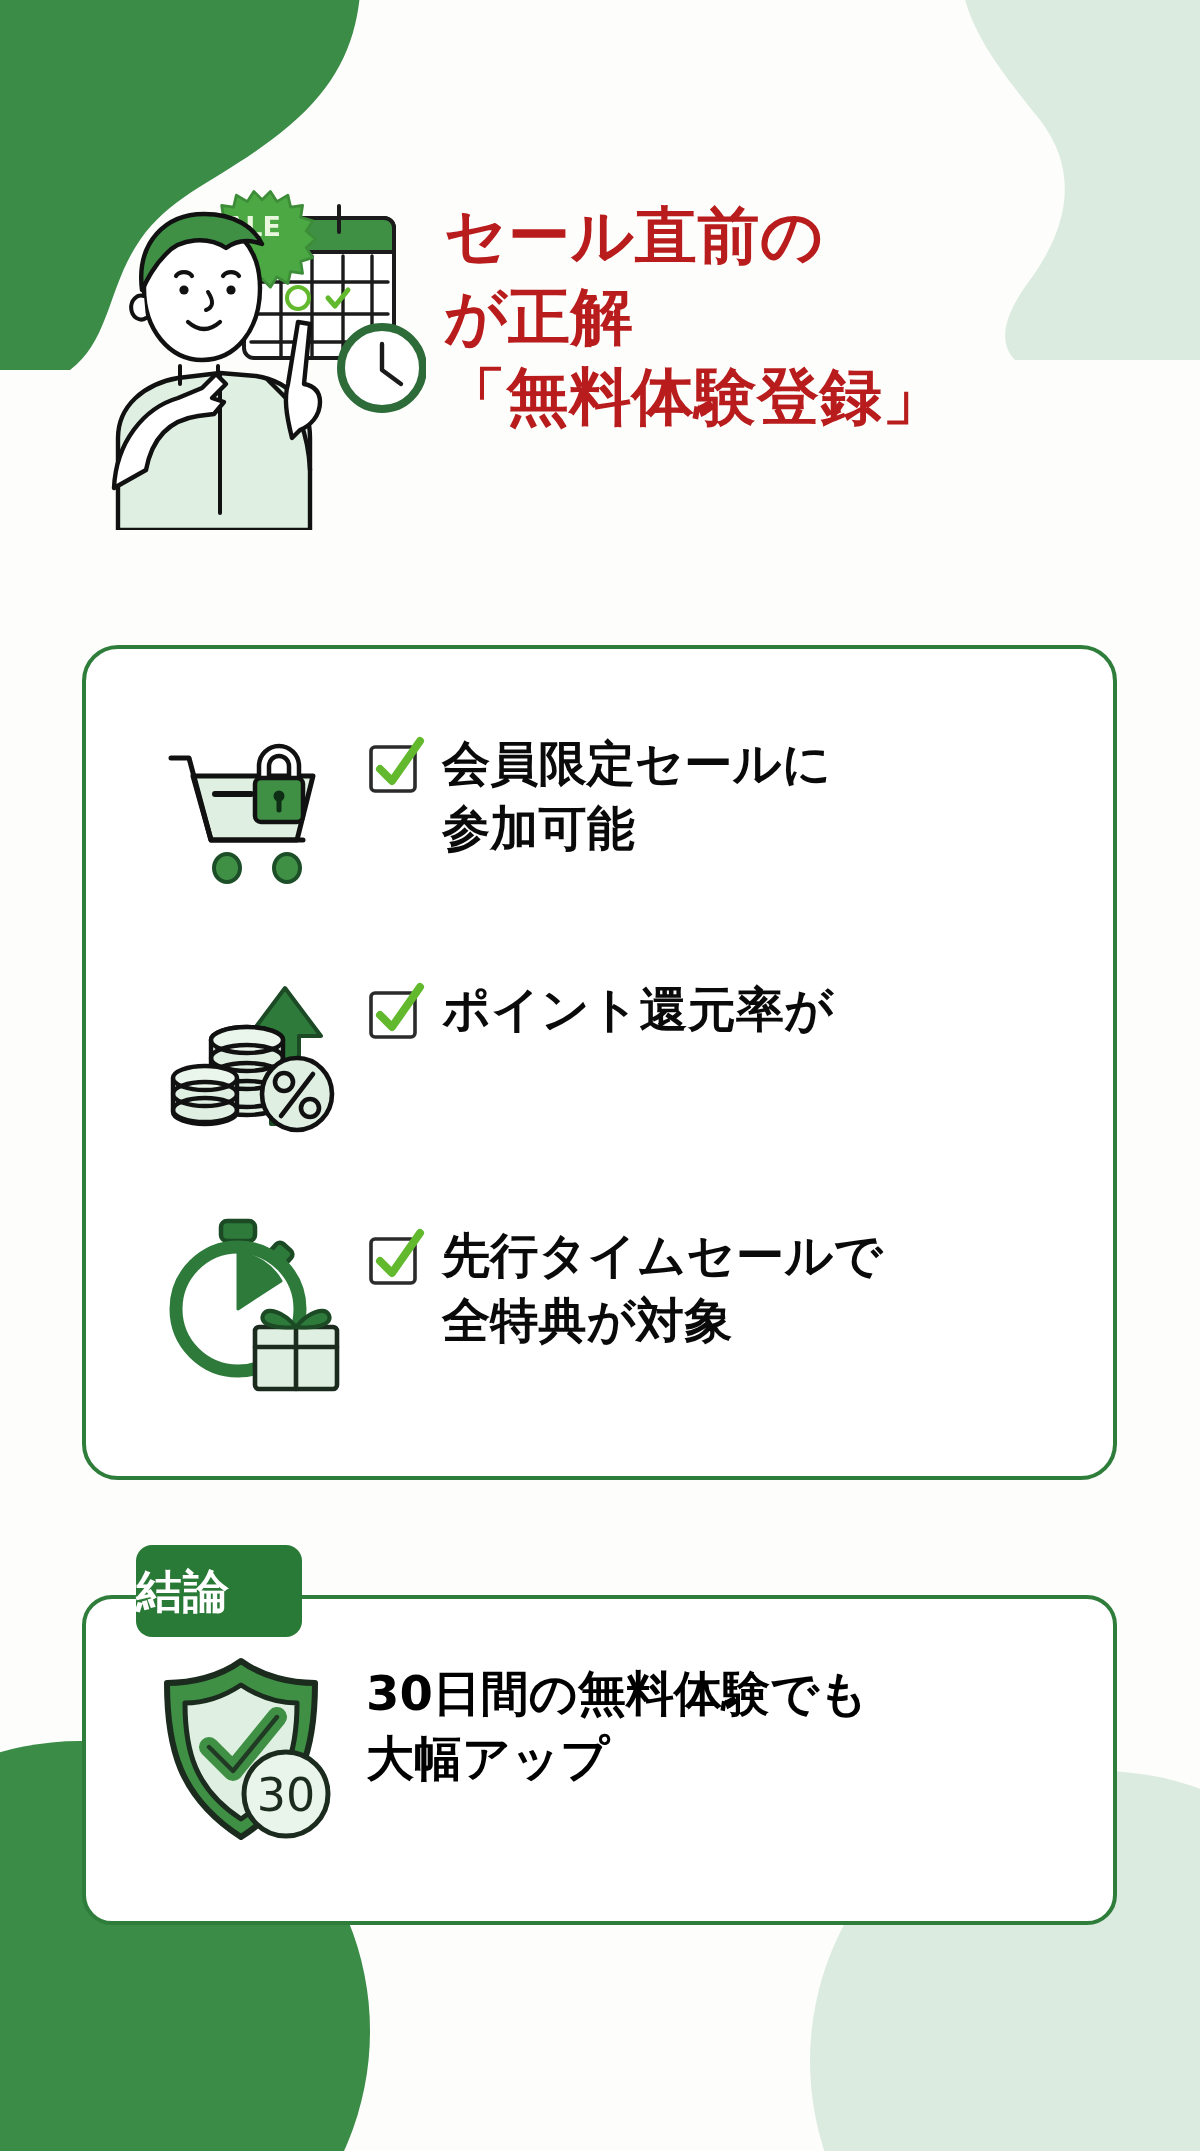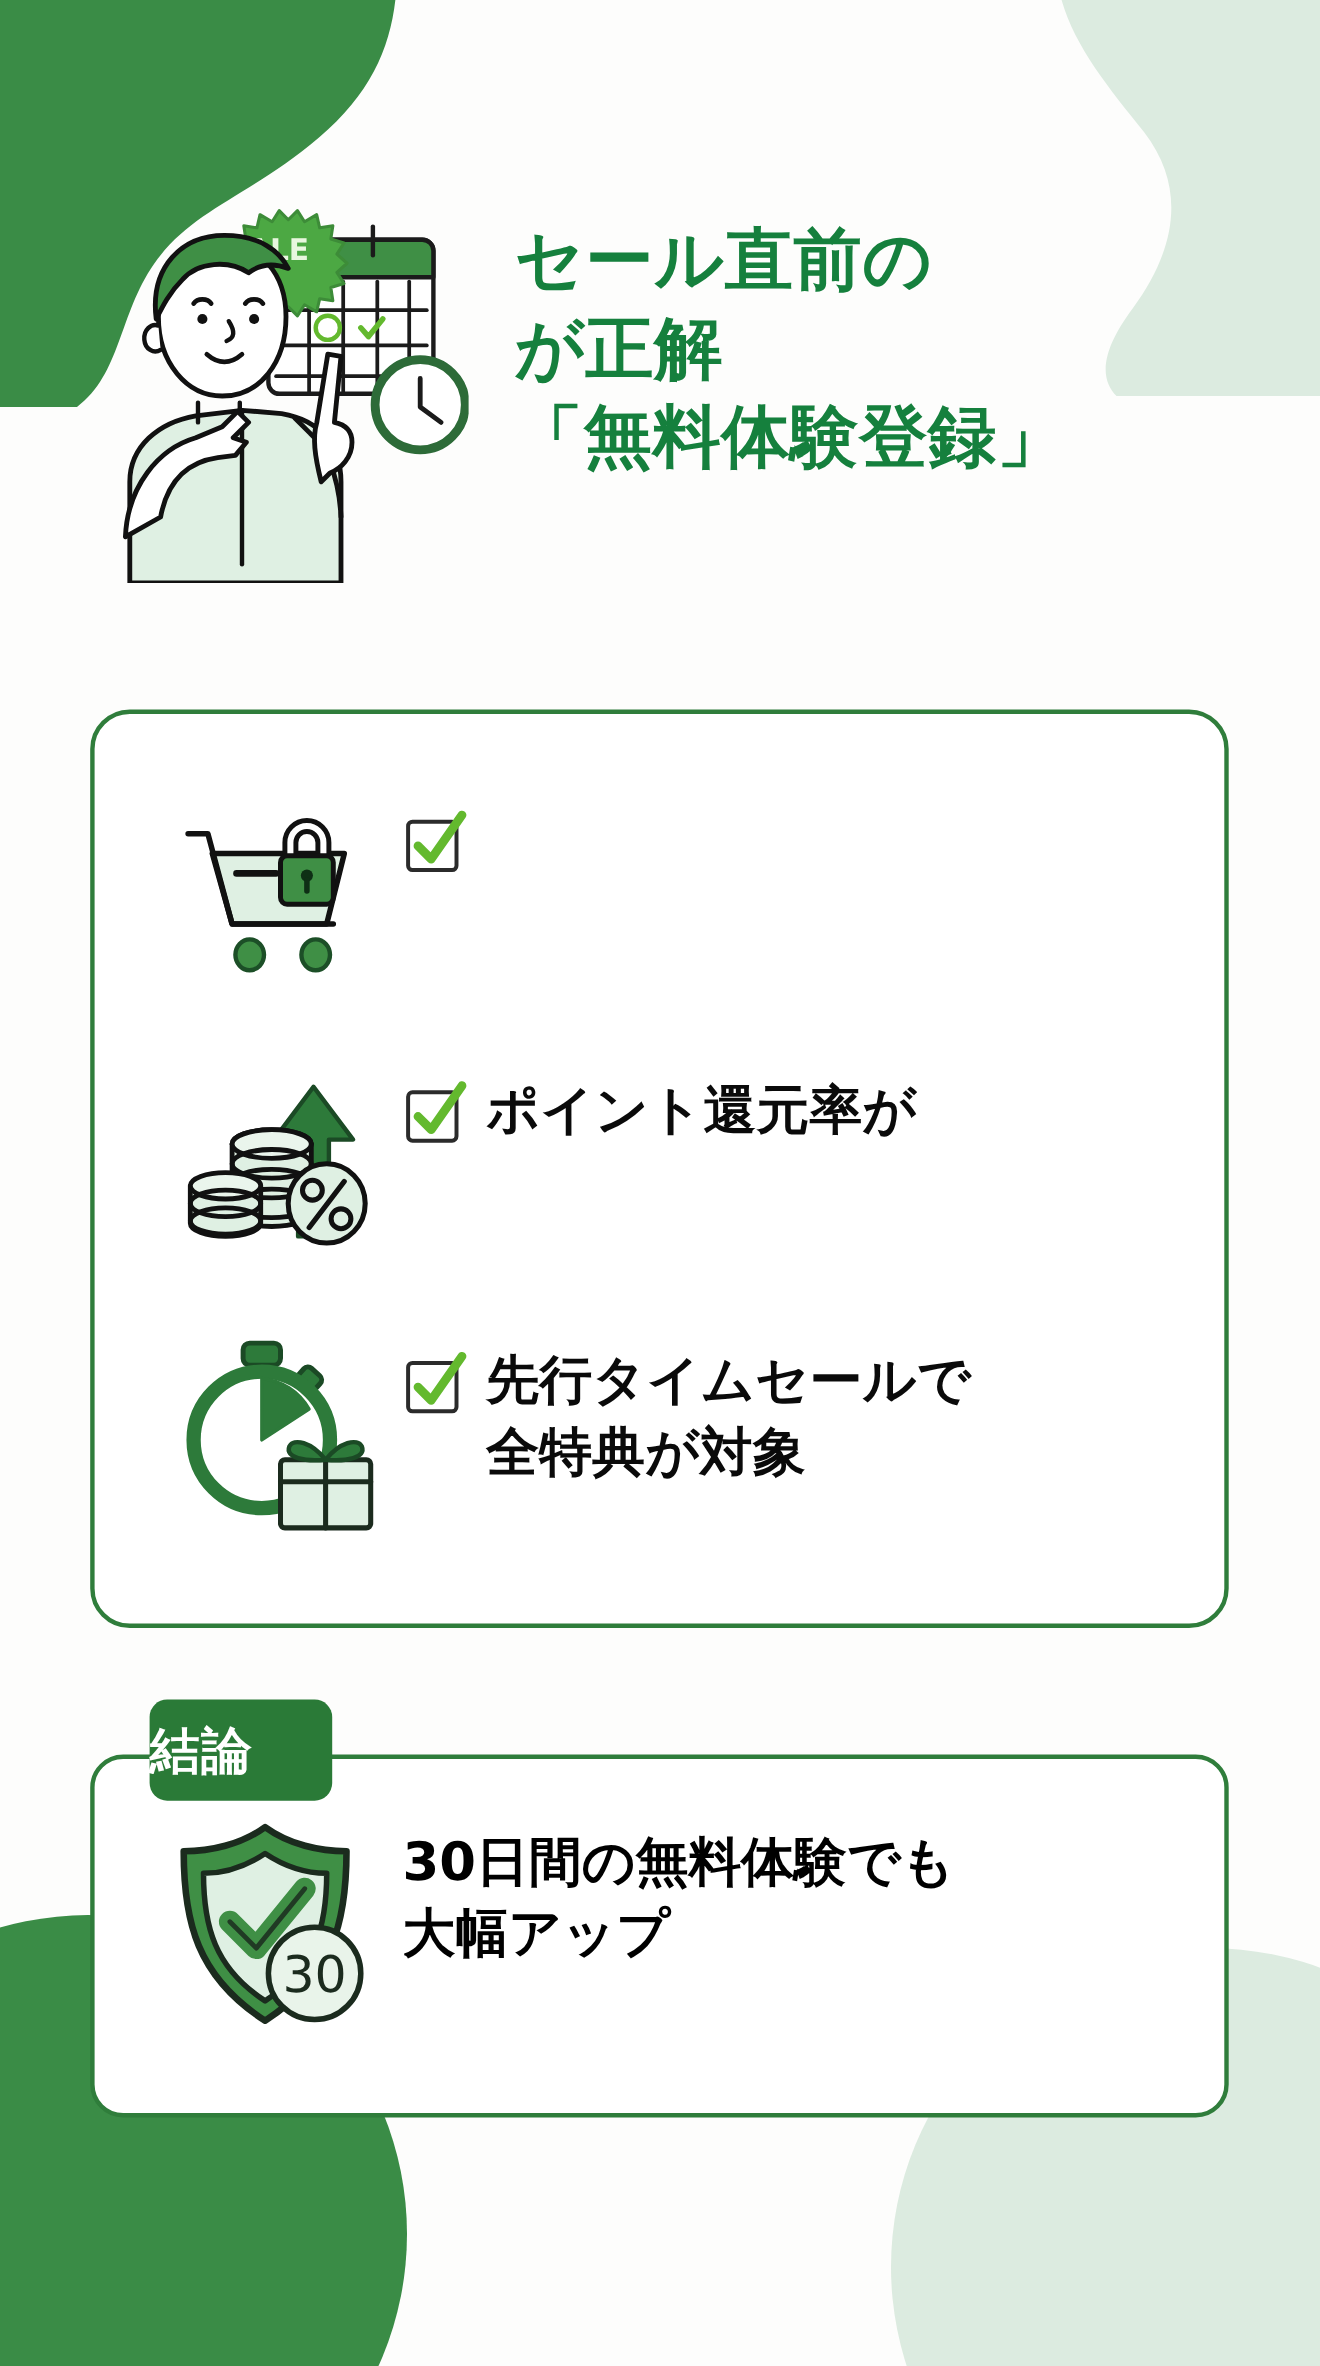--- a/index.html
+++ b/index.html
@@ -34,27 +34,27 @@
     padding-left:96px;
     z-index:5;
   }
   .hero-art {
     width:330px; height:360px;
     flex:0 0 330px;
     position:relative;
     margin-top:20px;
   }
   .hero-title {
-    margin-left:42px;
+    margin-left:18px;
     margin-top:46px;
     font-size:62px;
     font-weight:bold;
     line-height:1.30;
     letter-spacing:0.01em;
-    color:#15803d;
+    color:#b91c1c;
     white-space:nowrap;
   }
   .hero-title .tline { display:block; }
 
   
   .benefit-card {
     position:absolute;
     left:82px; top:645px;
     width:1035px; height:835px;
     border:4px solid #2f7d3b;
@@ -299,20 +299,24 @@
             </g>
           </svg>
         </div>
         <div class="benefit-body">
           <div class="check-box">
             <svg viewBox="0 0 56 56" width="56" height="56" style="overflow:visible">
               <rect x="3" y="8" width="44" height="44" rx="4" fill="#ffffff" stroke="#2b2b2b" stroke-width="3.6"></rect>
               <path d="M12,30 L24,42 L52,2" fill="none" stroke="#63b92e" stroke-width="8" stroke-linecap="round" stroke-linejoin="round"></path>
             </svg>
           </div>
+          <div class="benefit-text">
+            <span class="bline">会員限定セールに</span>
+            <span class="bline">参加可能</span>
+          </div>
         </div>
       </div>
 
       <div class="benefit-row">
         <div class="benefit-icon">
           <svg viewBox="0 0 180 170" width="180" height="170">
             <g stroke="#111" stroke-width="4.4" stroke-linecap="round" stroke-linejoin="round">
 
               <path d="M108,150 L108,62 L86,62 L122,14 L158,62 L136,62 L136,150 Z" fill="#2d7a3a" stroke="#1b4a25" stroke-width="4"></path>
 

